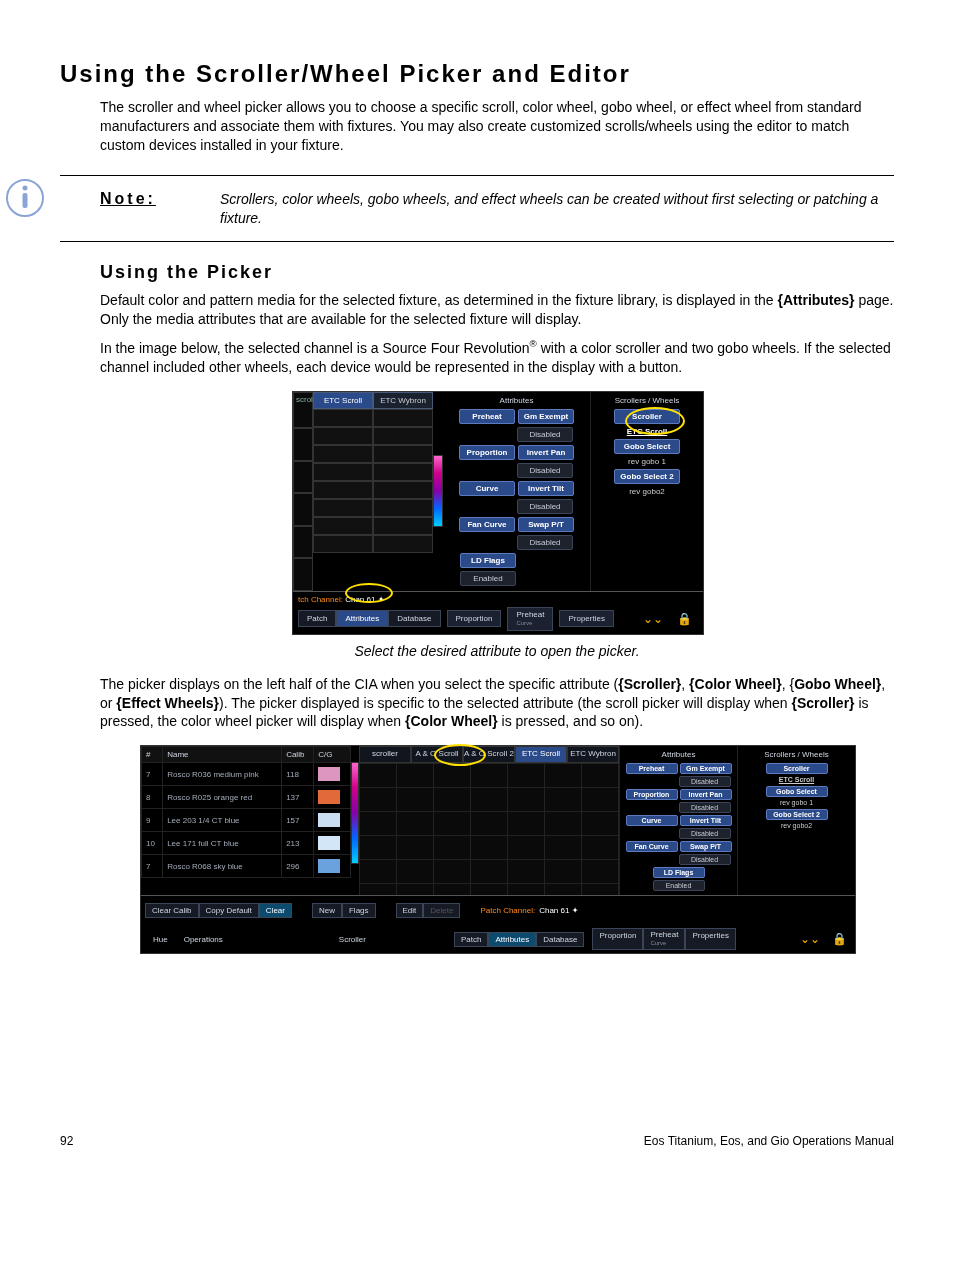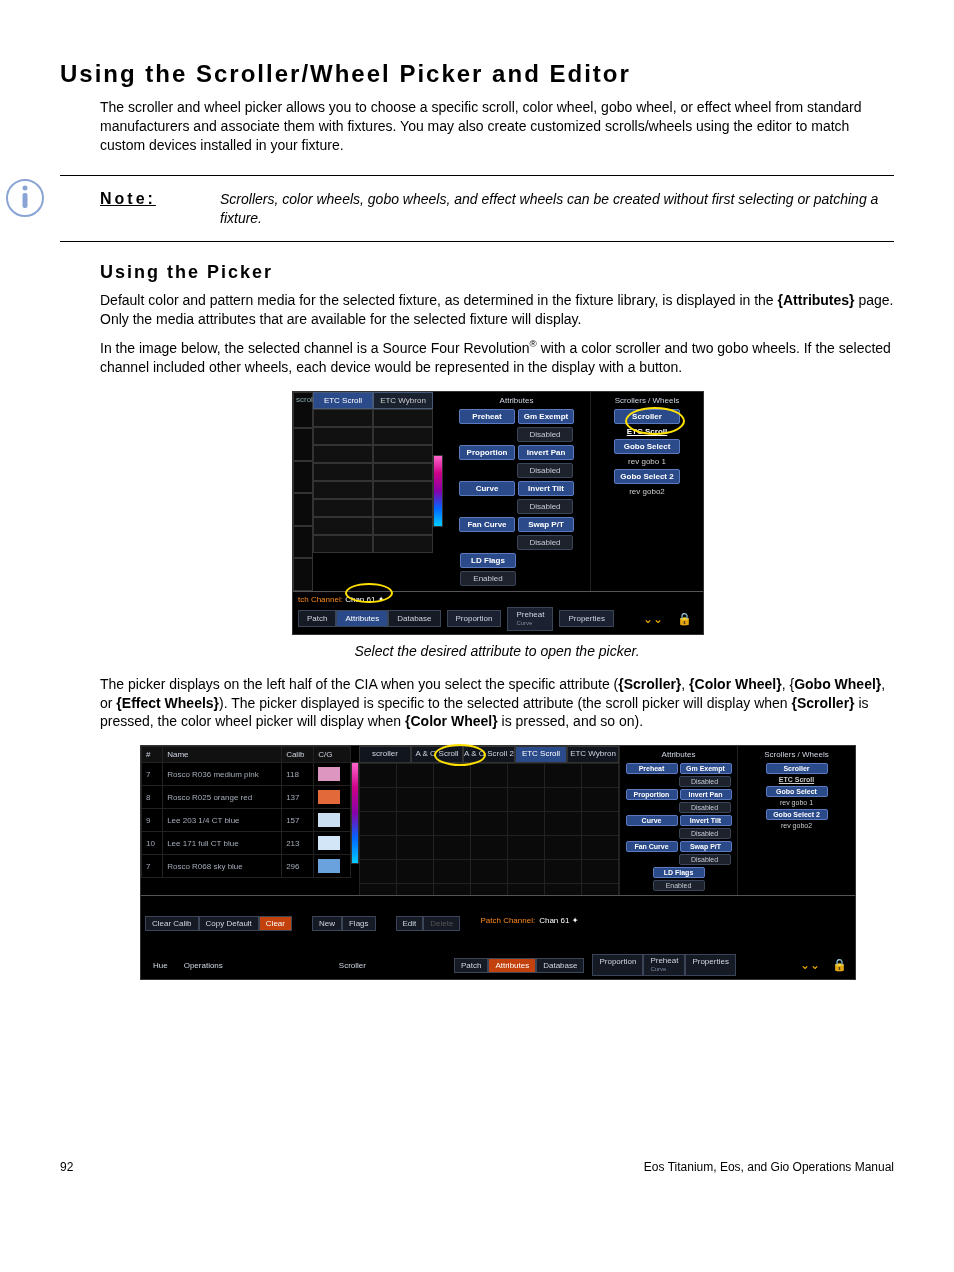--- a/index.html
+++ b/index.html
@@ -137,24 +137,24 @@
   }
   .fig2 .rightpanel { width:236px; display:flex; }
   .fig2 .rightA { flex:1; padding:2px 4px; border-left:1px solid #222;}
   .fig2 .rightB { flex:1; padding:2px 4px; border-left:1px solid #222;}
   .fig2 .rhead { text-align:center; color:#cfd6e2; padding:2px 0 4px 0; }
   .fig2 .rrow { display:flex; gap:2px; margin-bottom:2px; justify-content:center;}
   .fig2 .rbtn { background:#2b4a8a; color:#fff; border:1px solid #5b7ac0; border-radius:2px; padding:1px 0; width:50px; text-align:center; font-weight:bold; font-size:7px;}
   .fig2 .rbg { background:#1d222c; color:#c6ccd8; border:1px solid #3b4558; border-radius:2px; padding:1px 0; width:50px; text-align:center; font-size:7px;}
   .fig2 .rval7 { color:#ccc; font-size:7px; text-align:center; width:100%;}
   .fig2 .bottom {
-    border-top:1px solid #555; display:flex; align-items:flex-start; padding:20px 4px; gap:0;
+    border-top:1px solid #555; display:flex; align-items:center; padding:7px 4px; gap:0;
   }
   .fig2 .bbtn { border:1px solid #3b4558; padding:2px 6px; background:#151a24; color:#cfd6e2; margin-right:0;}
-  .fig2 .bbtn.active { background:#c2410c; color:#fff; }
+  .fig2 .bbtn.active { background:#0c4a6e; color:#fff; }
   .fig2 .blabel { padding:0 8px; color:#cfd6e2;}
   .fig2 .bspacer { width:20px; }
   .fig2 .bottom .chan { margin-left:auto; }
   .fig2 .bottom2 {
     display:flex; align-items:center; padding:3px 4px;
   }
   .fig2 .chev2 { margin-left:auto; color:#ffb300; font-size:12px; }
   .fig2 .lock2 { margin-left:12px; margin-right:4px; color:#ff8a1c; font-size:12px; }
   .fig2-wrap .circleB { position:absolute; border:2px solid #ffe000; border-radius:50%; left:294px; top:-1px; width:48px; height:18px; }
 

